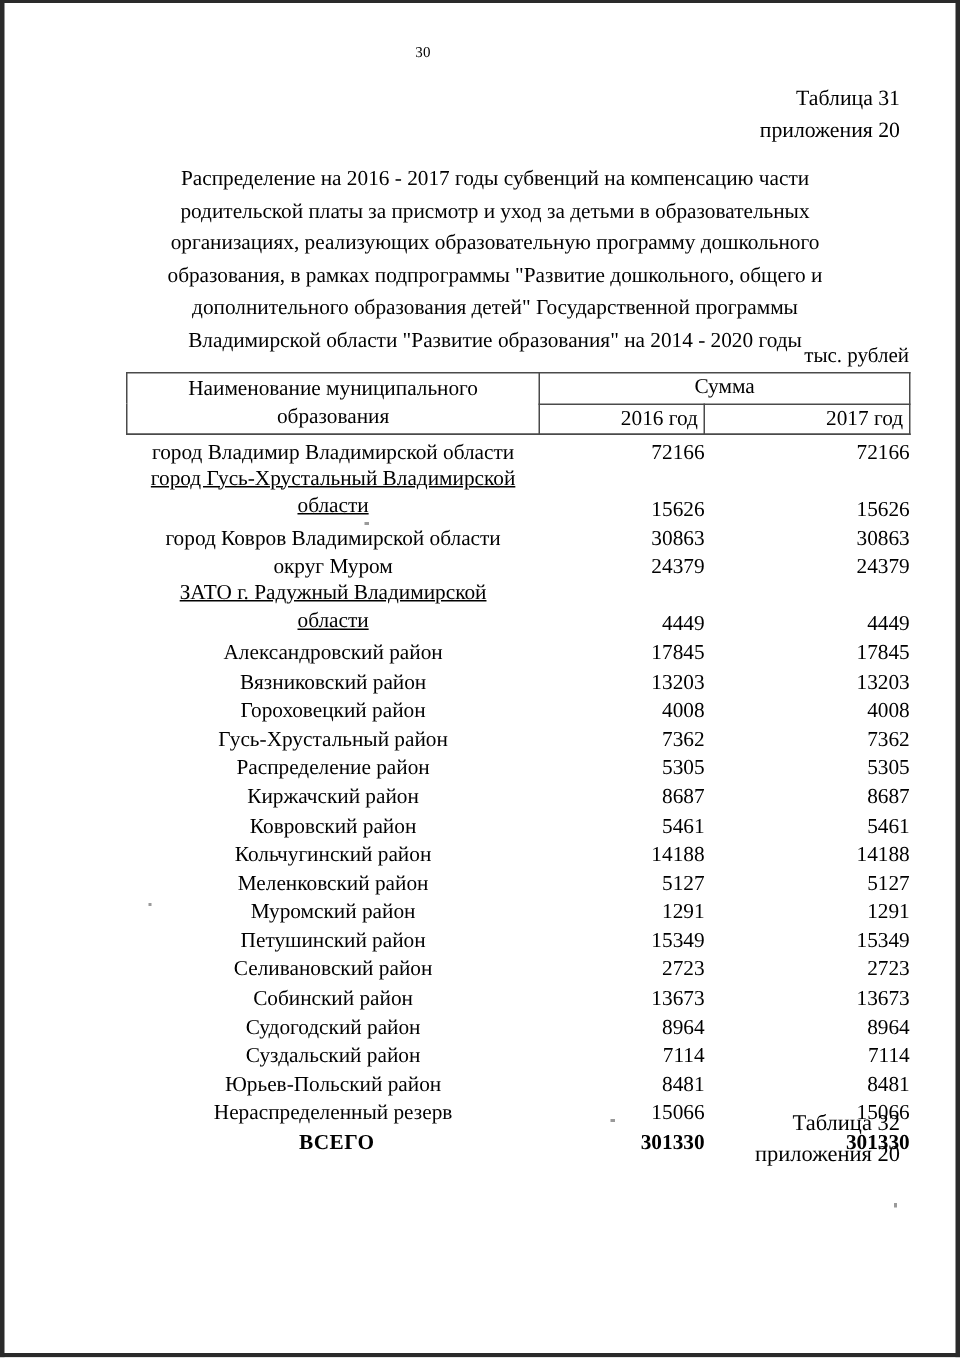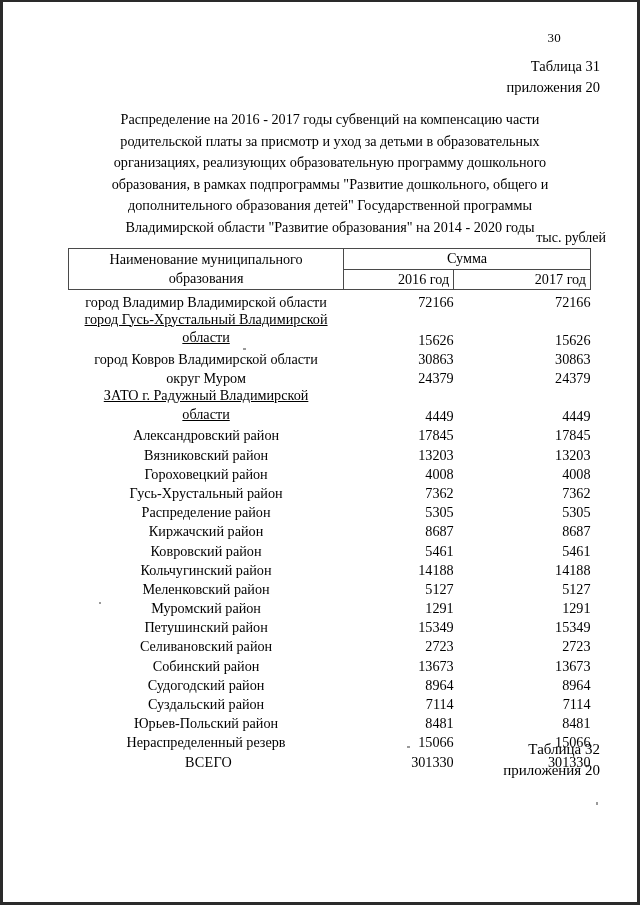--- a/index.html
+++ b/index.html
@@ -40,22 +40,22 @@
     width: 634px;
     height: 900px;
   }
 
   
   .page-number {
     position: absolute;
     top: 28px;
     left: 0;
     width: 558px;
-    text-align: right;
-    font-size: 13px;
+    text-align: center;
+    font-size: 10px;
     letter-spacing: .2px;
   }
 
   
   .caption-block {
     position: absolute;
     top: 54px;
     right: 37px;
     text-align: right;
     font-size: 14.5px;
@@ -80,21 +80,21 @@
     left: 0;
     width: 603px;
     text-align: right;
     font-size: 14px;
   }
 
   
   .table-wrap {
     position: absolute;
     top: 246px;
-    left: 65px;
+    left: 81px;
     width: 523px;
   }
 
   table.subvention {
     border-collapse: collapse;
     width: 523px;
     font-size: 14.2px;
   }
 
   table.subvention thead th {
@@ -147,21 +147,21 @@
   td.num-2017 {
     text-align: right;
     padding-right: 8px;
   }
 
   
   tr.two-line td { height: 38px; }
   tr.two-line td.name { line-height: 1.33; text-decoration: underline; }
 
   tr.total td {
-    font-weight: normal;
+    font-weight: bold;
     padding-top: 12px;
     height: 30px;
   }
   tr.total td.name { padding-left: 5px; letter-spacing: .3px; }
 
   
   .caption-block-2 {
     position: absolute;
     top: 737px;
     right: 37px;

